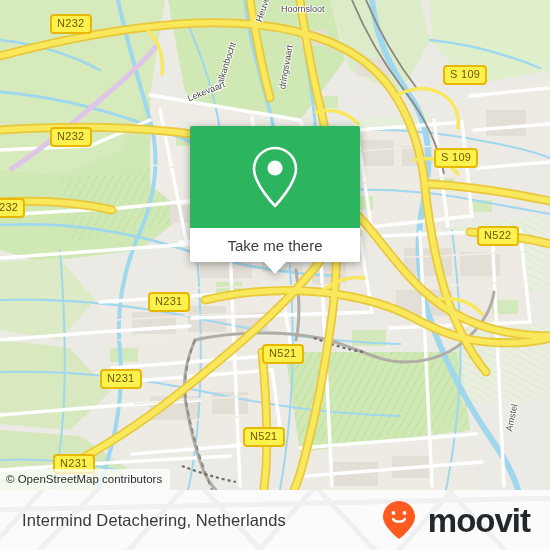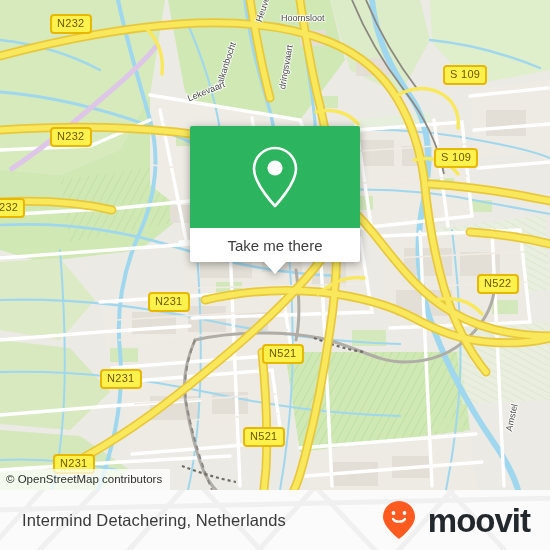--- a/index.html
+++ b/index.html
@@ -308,33 +308,33 @@
       <g stroke="#f9e85c" fill="none" stroke-width="3.4" stroke-linecap="round">
         <path d="M396,96 C410,88 424,86 438,92 C452,98 460,112 458,128"></path>
         <path d="M414,160 C430,156 448,160 458,174"></path>
         <path d="M434,300 C452,296 470,300 482,314"></path>
         <path d="M318,294 C332,282 348,276 364,278"></path>
         <path d="M146,28 C158,40 164,56 162,74"></path>
         <path d="M316,112 C332,108 348,112 358,124"></path>
       </g>
     </svg>
 
-    <div class="maplabel" style="left:281px;top:13px;">Hoornsloot</div>
+    <div class="maplabel" style="left:281px;top:4px;">Hoornsloot</div>
     <div class="maplabel" style="left:254px;top:20px;transform:rotate(-72deg);transform-origin:left top;">Heuvelbocht</div>
     <div class="maplabel" style="left:213px;top:88px;transform:rotate(-72deg);transform-origin:left top;">Balkanbocht</div>
     <div class="maplabel" style="left:277px;top:88px;transform:rotate(-80deg);transform-origin:left top;">dringsvaart</div>
     <div class="maplabel" style="left:186px;top:94px;transform:rotate(-22deg);transform-origin:left top;">Lekevaart</div>
     <div class="maplabel" style="left:504px;top:430px;transform:rotate(-78deg);transform-origin:left top;">Amstel</div>
 
     <div class="shield" style="left:50px;top:14px;">N232</div>
     <div class="shield" style="left:50px;top:127px;">N232</div>
     <div class="shield" style="left:-8px;top:198px;">232</div>
     <div class="shield" style="left:443px;top:65px;">S 109</div>
     <div class="shield" style="left:434px;top:148px;">S 109</div>
-    <div class="shield" style="left:477px;top:226px;margin-top:48px;">N522</div>
+    <div class="shield" style="left:477px;top:226px;">N522</div>
     <div class="shield" style="left:148px;top:292px;">N231</div>
     <div class="shield" style="left:100px;top:369px;">N231</div>
     <div class="shield" style="left:53px;top:454px;">N231</div>
     <div class="shield" style="left:262px;top:344px;">N521</div>
     <div class="shield" style="left:243px;top:427px;">N521</div>
 
     <div id="popup">
       <div id="popup-head">
         <svg width="54" height="66" viewBox="0 0 54 66">
           <path d="M27 4 C15.4 4 6 13.4 6 25 C6 40 27 62 27 62 C27 62 48 40 48 25 C48 13.4 38.6 4 27 4 Z" fill="none" stroke="#ffffff" stroke-width="2.6" stroke-linejoin="round"></path>

